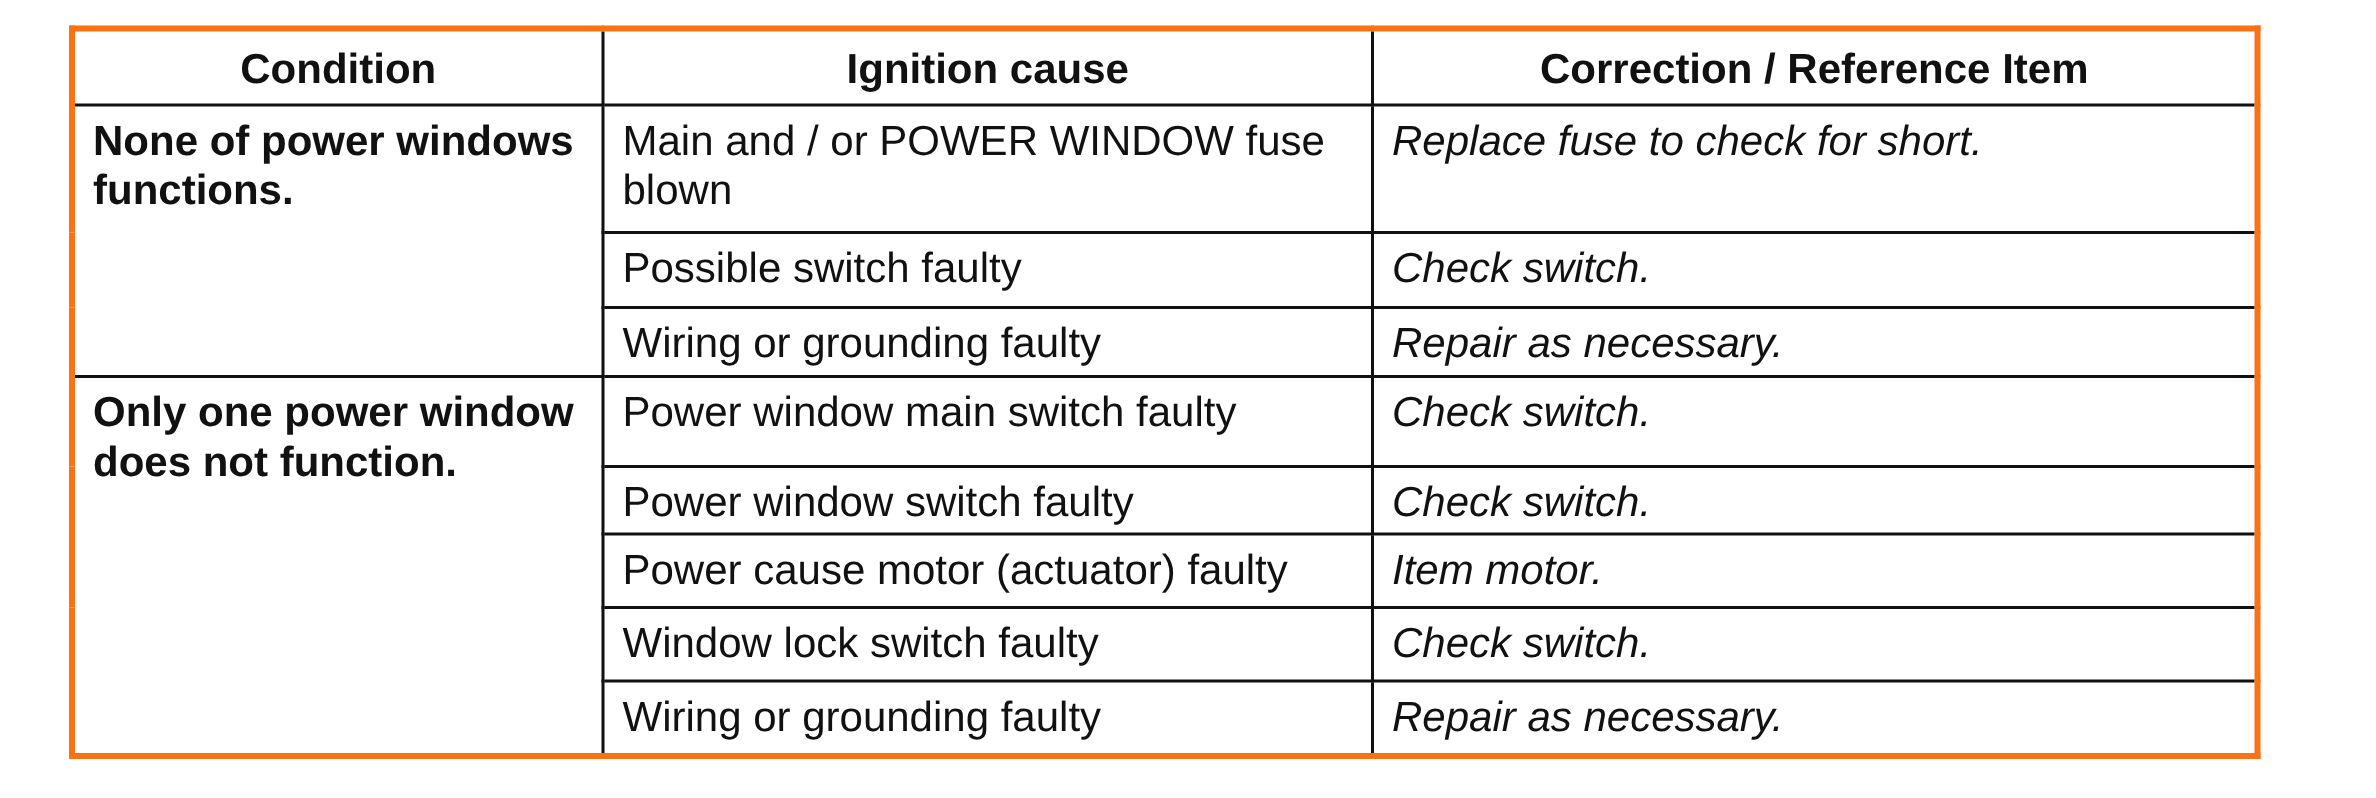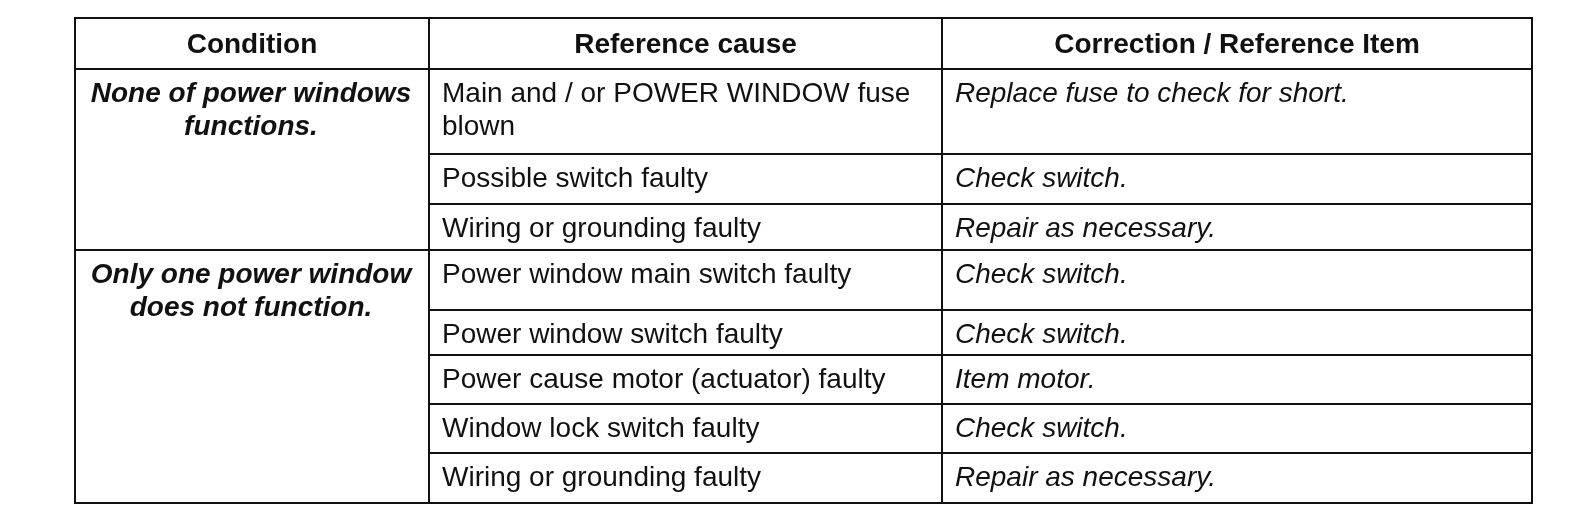--- a/index.html
+++ b/index.html
@@ -14,22 +14,21 @@
     width: 1584px; height: 532px;
     background: #ffffff;
     overflow: hidden;
   }
   table.ts {
     position: absolute;
     left: 46px; top: 17px;
     width: 1457px;
     border-collapse: collapse;
     table-layout: fixed;
-    border: 1px solid #f97316;
-    margin-left: 28px;
+    border: 4px solid #f97316;
   }
   col.c1 { width: 354px; }
   col.c2 { width: 513px; }
   col.c3 { width: 590px; }
   table.ts th, table.ts td {
     border: 2px solid #111111;
     font-size: 28px;
     line-height: 33px;
     background: #ffffff;
   }
@@ -38,44 +37,42 @@
     text-align: center;
     vertical-align: middle;
     padding: 2px 8px;
   }
   table.ts td {
     vertical-align: top;
     padding: 6px 14px 4px 12px;
   }
   td.condition {
     font-weight: bold;
-    font-style: italic;
     padding-left: 13px;
-    text-align: center;
   }
   td.cause { font-style: normal; }
   td.correction {
     font-style: italic;
     padding-left: 13px;
   }
 </style>
 </head>
 <body>
 
 <div class="page">
   <table class="ts">
     <colgroup>
       <col class="c1">
         <col class="c2">
         <col class="c3">
     </colgroup>
     <thead>
       <tr style="height:51px">
         <th>Condition</th>
-        <th>Reference cause</th>
+        <th>Ignition cause</th>
         <th>Correction / Reference Item</th>
       </tr>
     </thead>
     <tbody>
       <tr style="height:85px">
         <td class="condition" rowspan="3">None of power windows functions.</td>
         <td class="cause">Main and / or POWER WINDOW fuse blown</td>
         <td class="correction">Replace fuse to check for short.</td>
       </tr>
       <tr style="height:50px">

